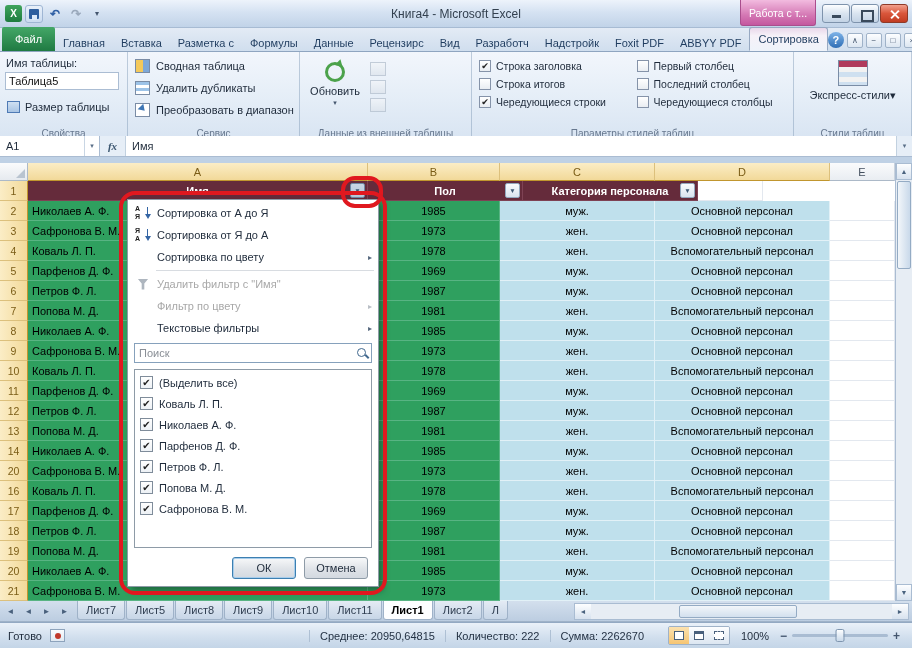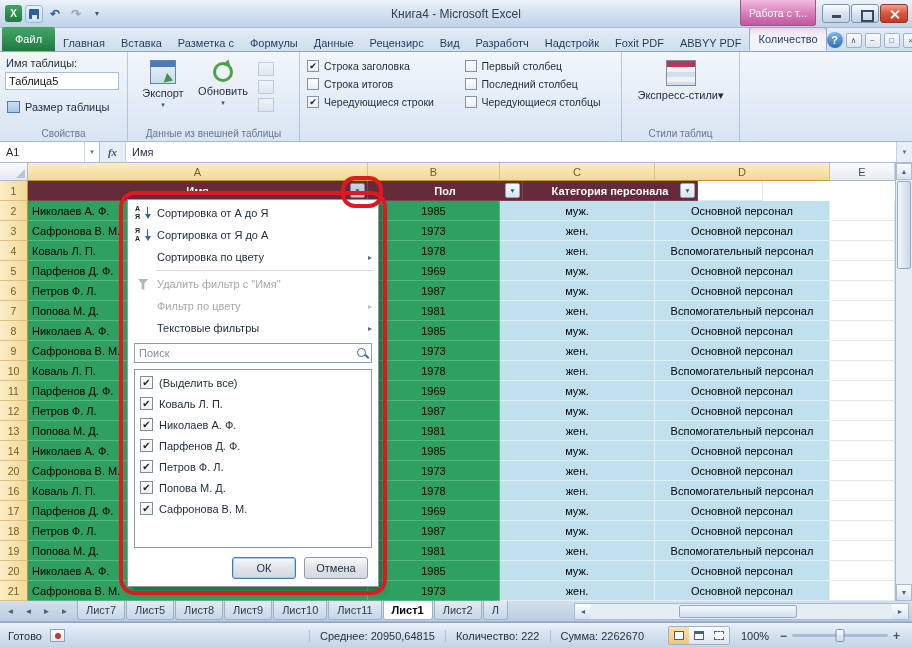--- a/index.html
+++ b/index.html
@@ -64,21 +64,21 @@
   .minicol{display:flex;flex-direction:column;gap:4px;margin-left:5px;padding-top:7px}
   .mini{width:16px;height:14px;border:1px solid #B3BFCD;background:linear-gradient(#F2F5F9,#DDE4EC);opacity:.75}
   .chkcols{display:flex;gap:8px;padding:5px 2px}
   .chkcol{display:flex;flex-direction:column;gap:6px;width:150px}
   .chk{display:flex;align-items:center;gap:5px;white-space:nowrap;font-size:10.5px}
   .box{width:12px;height:12px;border:1px solid #8593A9;background:linear-gradient(#FFF,#E9EDF2);display:flex;align-items:center;justify-content:center;font-size:9px;color:#222;line-height:1;flex:0 0 auto}
   .stylesbig{width:100%;height:72px;display:flex;flex-direction:column;align-items:center;gap:3px;padding-top:5px}
   .ic-styles{width:30px;height:26px;border:1px solid #7A8CA5;background:linear-gradient(#B03A5B 0 6px,#F2F2F2 6px 11px,#CFE0F0 11px 16px,#F2F2F2 16px 21px,#CFE0F0 21px 26px)}
 
   
-  .fbar{position:absolute;left:0;top:142px;width:100%;height:21px;background:#E6EEF7;border-bottom:1px solid #AABCD2;display:flex;align-items:stretch}
+  .fbar{position:absolute;left:0;top:136px;width:100%;height:21px;background:#E6EEF7;border-bottom:1px solid #AABCD2;display:flex;align-items:stretch}
   .namebox{width:100px;background:#fff;border-right:1px solid #AABCD2;display:flex;align-items:center;padding-left:6px}
   .namebox .dd{margin-left:auto;width:15px;height:100%;border-left:1px solid #C9D6E4;display:flex;align-items:center;justify-content:center;font-size:7px;color:#5A6F88}
   .fxbox{width:26px;display:flex;align-items:center;justify-content:center;font-family:"Liberation Serif",serif;font-style:italic;font-weight:bold;color:#3B5670;border-right:1px solid #C2D1E0}
   .fvalue{flex:1;background:#fff;display:flex;align-items:center;padding-left:6px}
   .fexpand{width:16px;display:flex;align-items:center;justify-content:center;font-size:7px;color:#5A6F88;border-left:1px solid #C2D1E0}
 
   
   .gridwrap{position:absolute;left:0;top:163px;width:912px;height:438px;background:#fff;overflow:hidden}
   .sheet{position:absolute;left:0;top:0;width:895px}
   .colstrip{display:flex;height:18px}
@@ -192,51 +192,61 @@
       <div class="tab">Вставка</div>
       <div class="tab">Разметка с</div>
       <div class="tab">Формулы</div>
       <div class="tab">Данные</div>
       <div class="tab">Рецензирс</div>
       <div class="tab">Вид</div>
       <div class="tab">Разработч</div>
       <div class="tab">Надстройк</div>
       <div class="tab">Foxit PDF</div>
       <div class="tab">ABBYY PDF</div>
-      <div class="tab active">Количество</div>
+      <div class="tab active">Сортировка</div>
       <div class="tabrow-right">
       <span class="help">?</span>
       <span class="tbtn">∧</span>
       <span class="tbtn">−</span>
       <span class="tbtn">□</span>
       <span class="tbtn">×</span>
     </div>
   </div>
 
   <div class="ribbon">
     <div class="rgroup g1">
       <div class="tn-label">Имя таблицы:</div>
       <input class="tn-input" value="Таблица5" style="">
       <div class="resize-btn">
         <span class="ic-resize"></span>
         <span>Размер таблицы</span>
       </div>
       <div class="rgroup-label">Свойства</div>
     </div>
 
+    <div class="rgroup g2">
+      <div>
+          <div class="srv-btn">
+            <div class="sic sic0"></div>
+            <span>Сводная таблица</span>
+          </div>
+          <div class="srv-btn">
+            <div class="sic sic1"></div>
+            <span>Удалить дубликаты</span>
+          </div>
+          <div class="srv-btn">
+            <div class="sic sic2"></div>
+            <span>Преобразовать в диапазон</span>
+          </div>
+        </div>
+      <div class="rgroup-label">Сервис</div>
+    </div>
 
     <div class="rgroup g3">
       <div class="g3in">
-        <div class="bigbtn">
-          <span class="ic-export"></span>
-          <span class="cap">
-              <span>Экспорт</span>
-              <span class="da">▾</span>
-            </span>
-        </div>
         <div class="bigbtn">
           <span class="ic-refresh"></span>
           <span class="cap">
               <span>Обновить</span>
               <span class="da">▾</span>
             </span>
         </div>
         <div class="minicol">
           <span class="mini"></span>
           <span class="mini"></span>
@@ -270,20 +280,21 @@
             <div class="chk">
               <span class="box"></span>
               <span>Последний столбец</span>
             </div>
             <div class="chk">
               <span class="box"></span>
               <span>Чередующиеся столбцы</span>
             </div>
           </div>
       </div>
+      <div class="rgroup-label">Параметры стилей таблиц</div>
     </div>
 
     <div class="rgroup g5">
       <div class="stylesbig">
         <span class="ic-styles"></span>
         <span class="cap"><span>Экспресс-стили</span><span class="da">▾</span></span>
       </div>
       <div class="rgroup-label">Стили таблиц</div>
     </div>
   </div>

